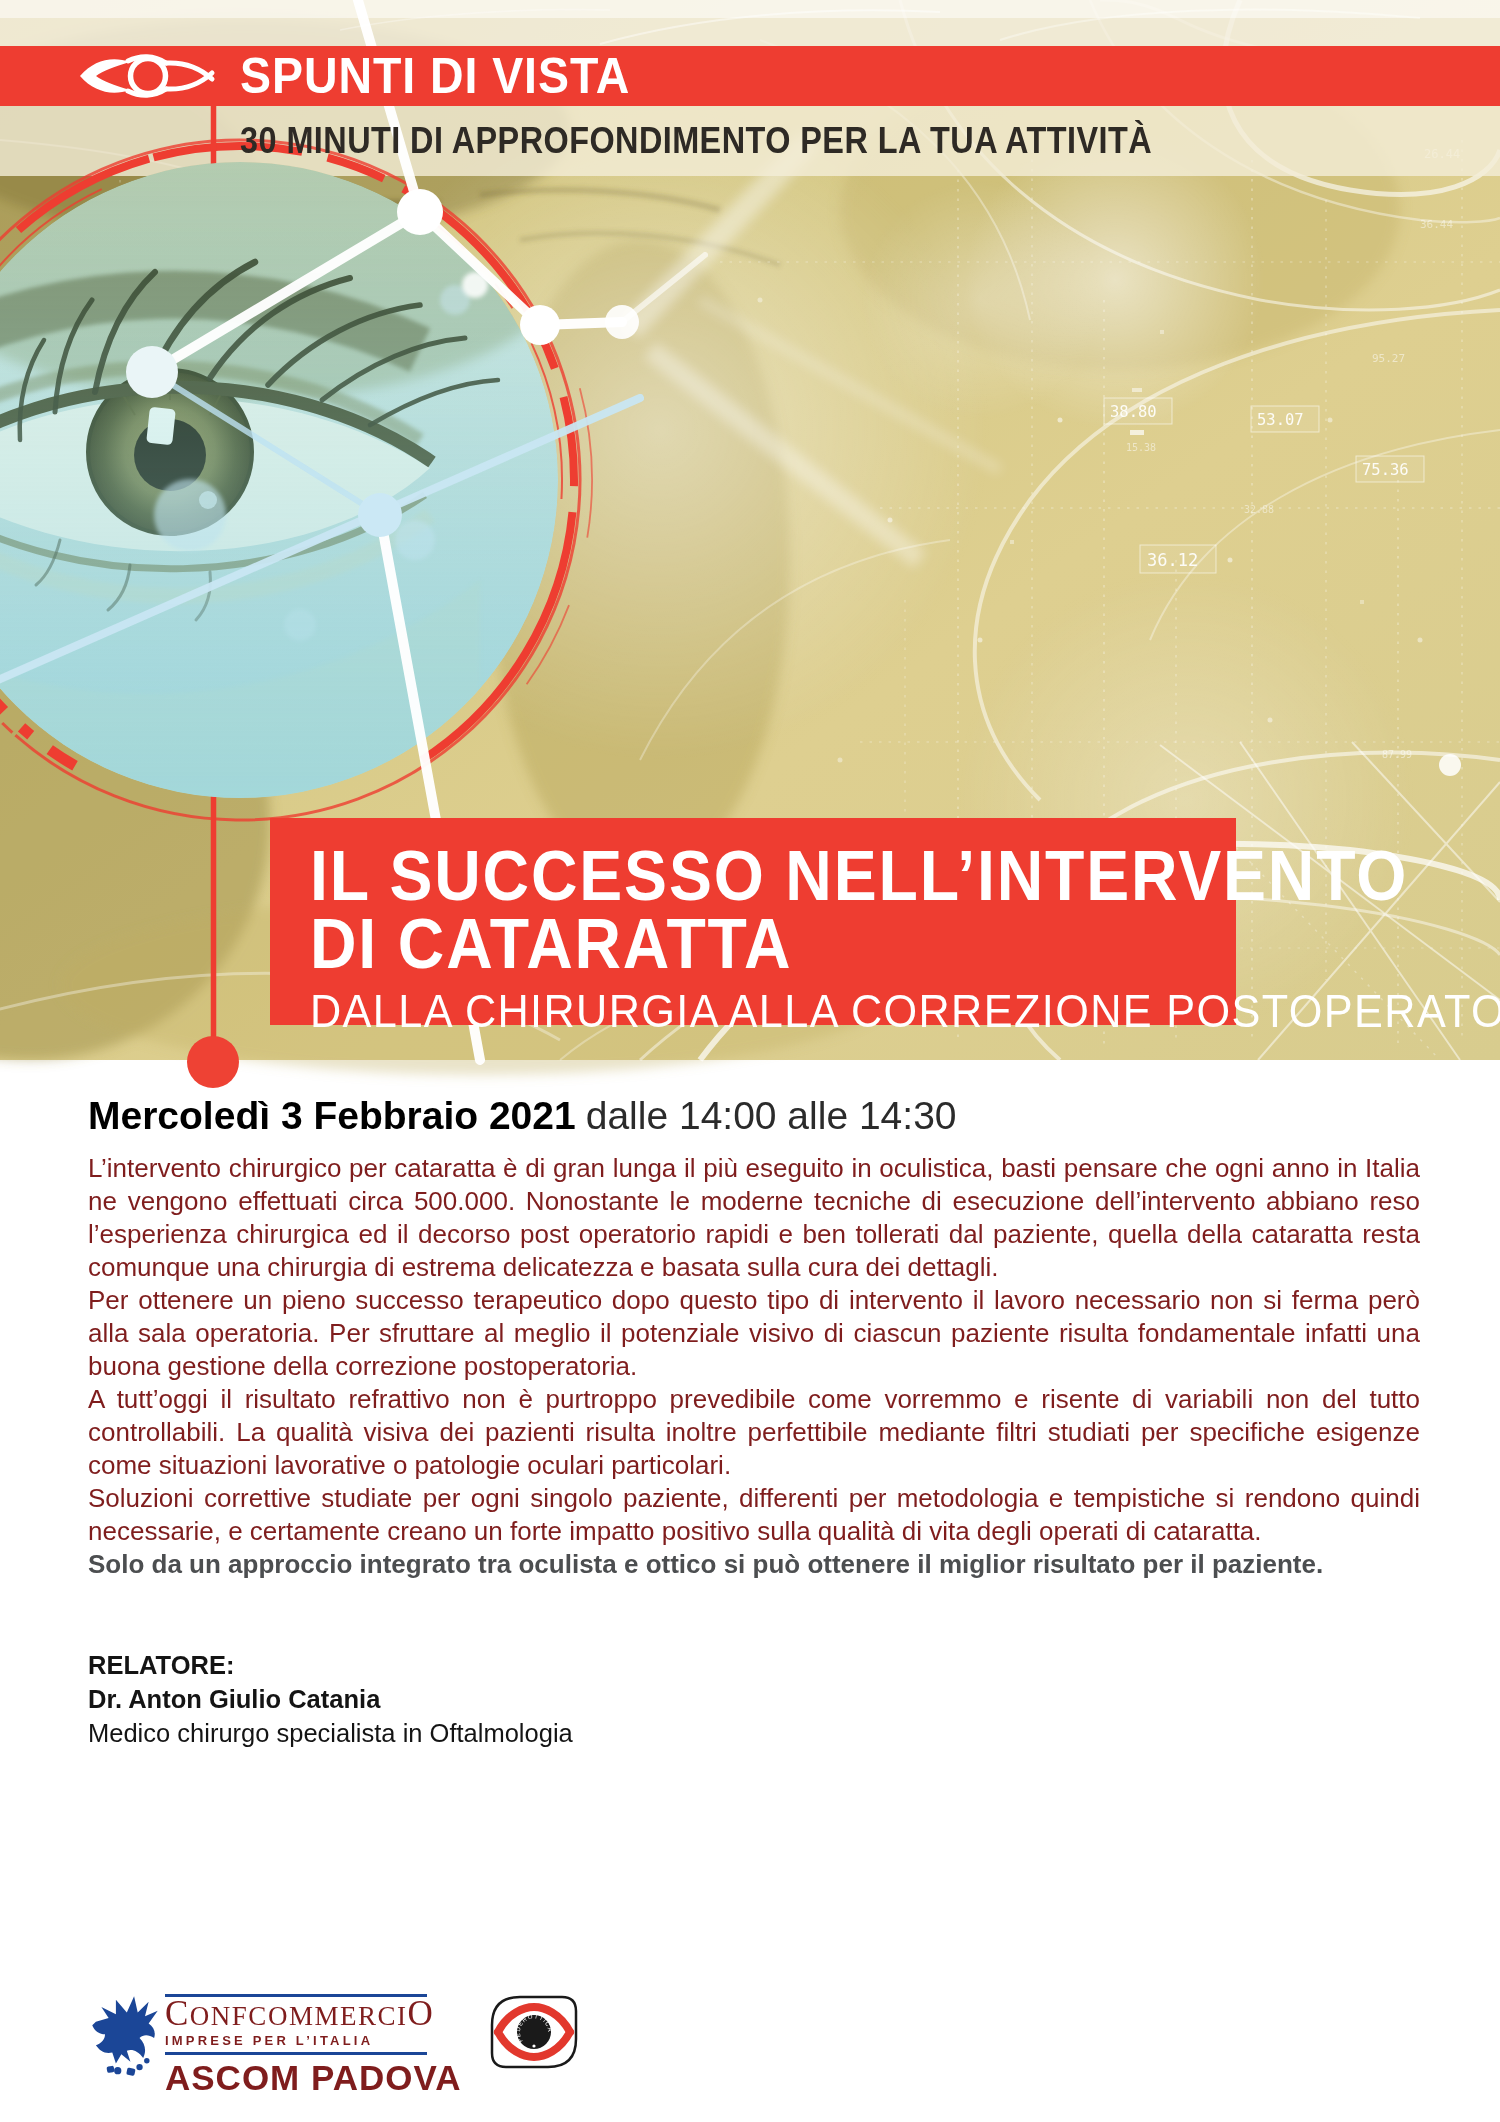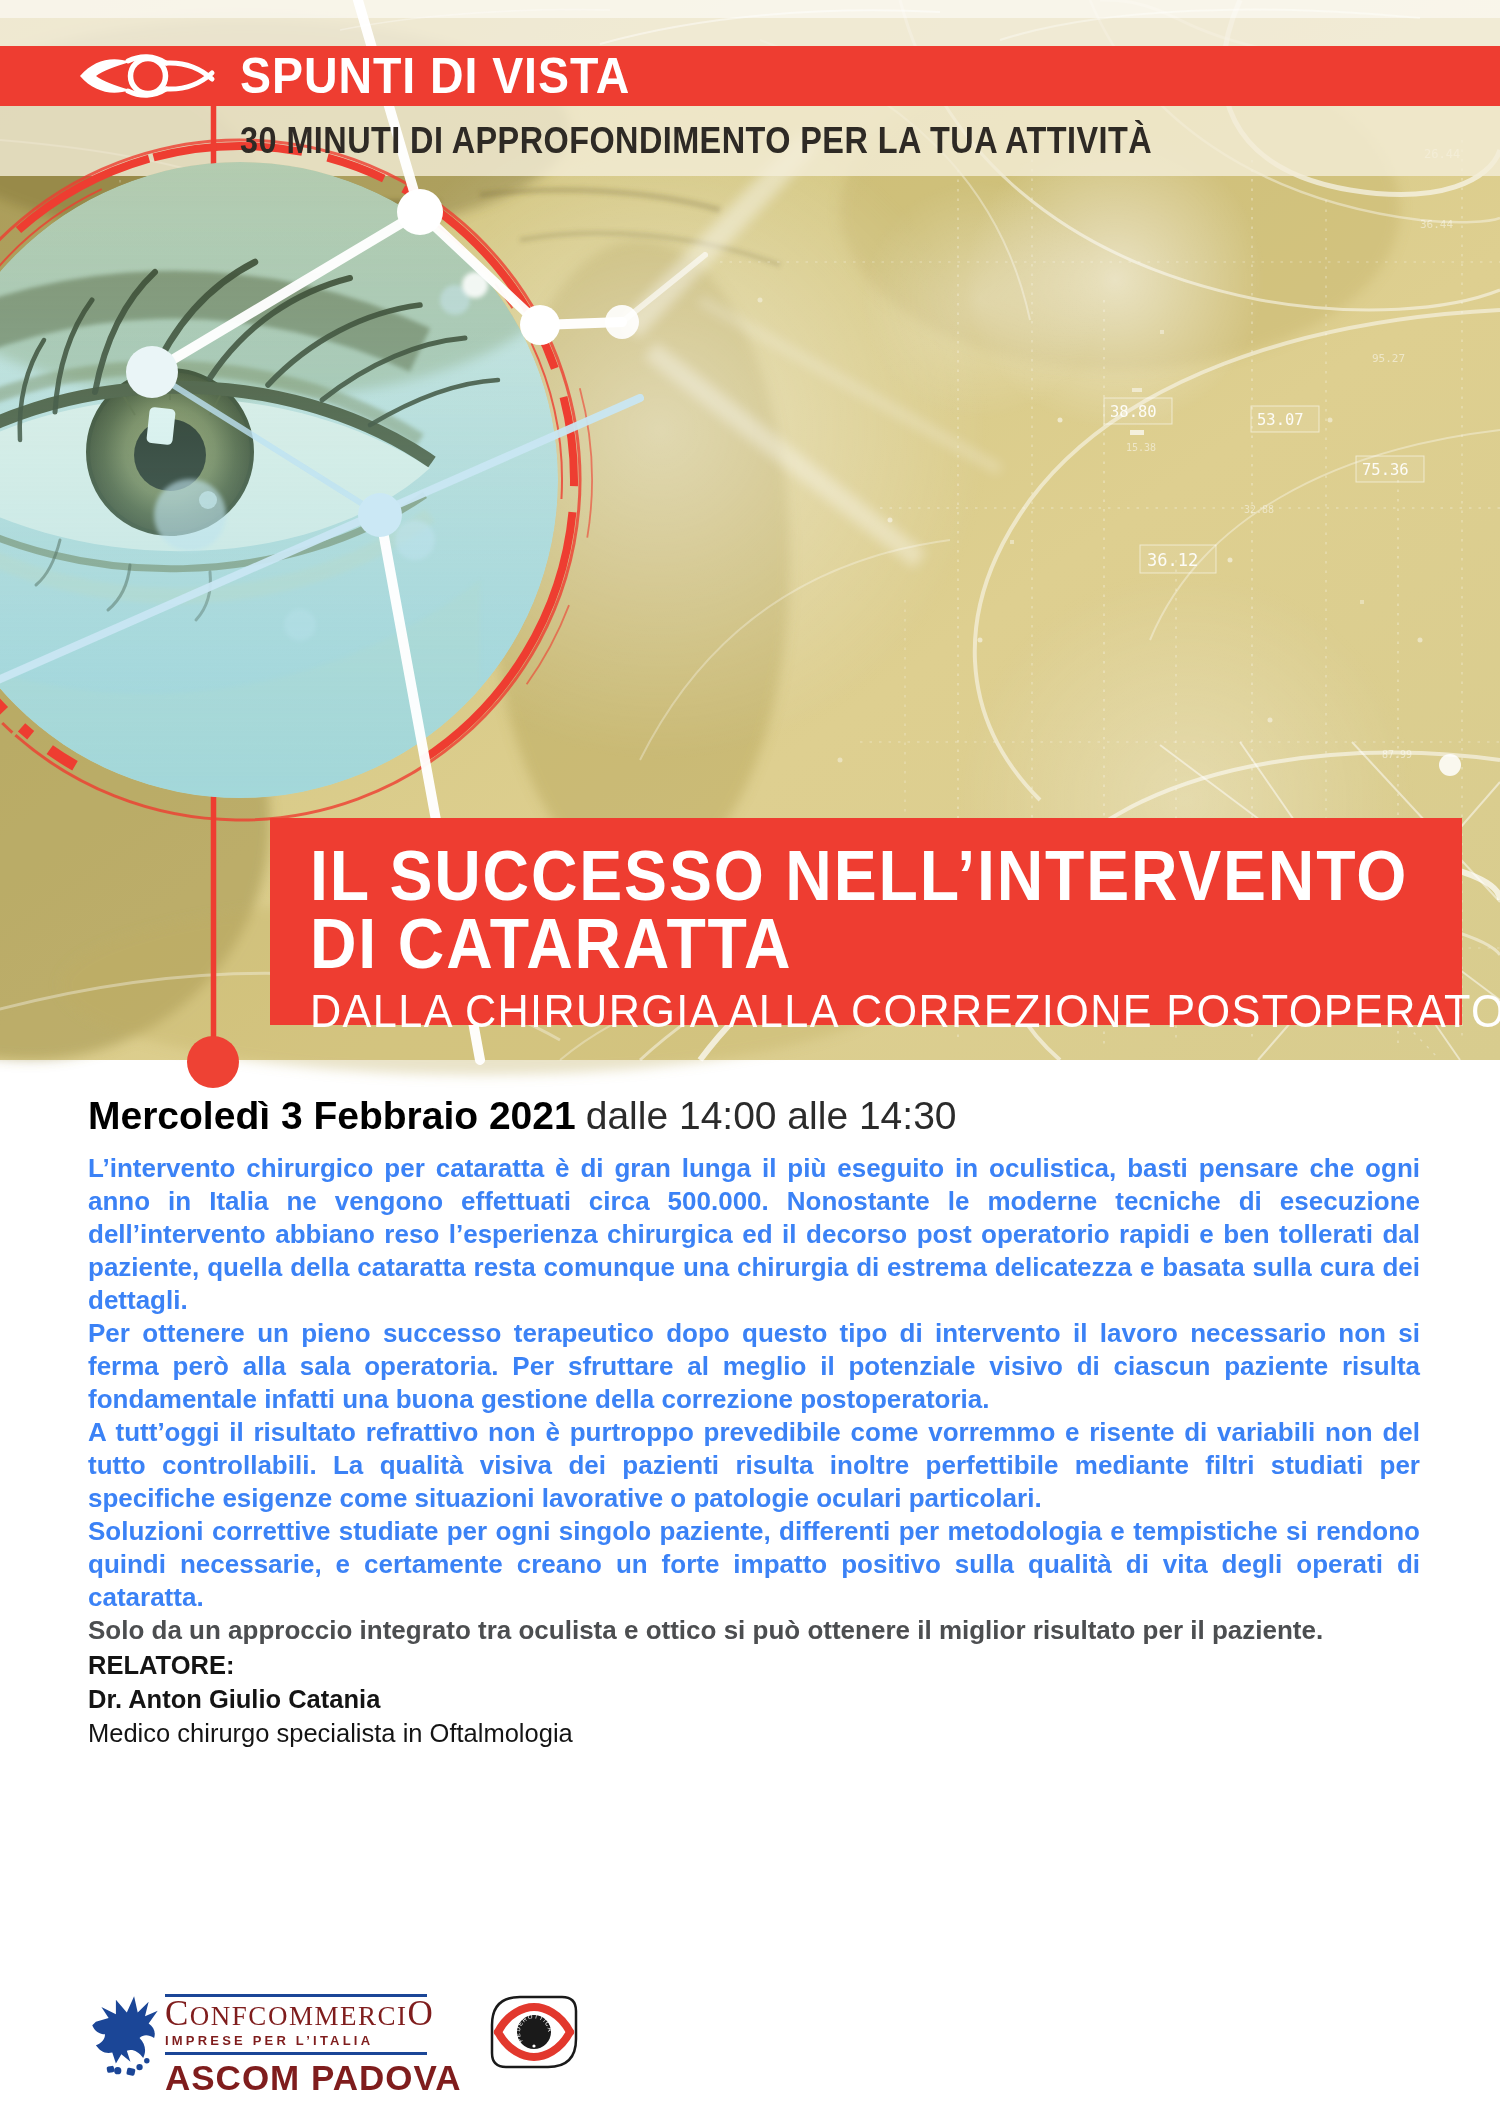--- a/index.html
+++ b/index.html
@@ -16,33 +16,33 @@
   .banner-title{position:absolute;left:240px;top:0;height:60px;line-height:60px;
       color:#ffffff;font-size:50px;font-weight:bold;letter-spacing:1px;
       transform:scaleX(.93);transform-origin:left center;white-space:nowrap;}
   .eye-badge{position:absolute;left:76px;top:2px;}
 
   .banner-sub{position:absolute;left:240px;top:106px;height:70px;line-height:70px;
       color:#2E2A25;font-size:36px;font-weight:bold;letter-spacing:.5px;
       transform:scaleX(.9);transform-origin:left center;white-space:nowrap;}
 
   
-  .title-block{position:absolute;left:270px;top:818px;width:1192px;height:207px;
+  .title-block{position:absolute;left:270px;top:818px;width:966px;height:207px;
       background:#EE3D31;padding:24px 30px 0 40px;color:#fff;}
   .tb-line{font-size:70px;line-height:68px;font-weight:bold;letter-spacing:2px;
       transform:scaleX(.92);transform-origin:left center;white-space:nowrap;}
   .tb-sub{font-size:47px;line-height:47px;font-weight:normal;letter-spacing:1.5px;margin-top:9px;
       transform:scaleX(.92);transform-origin:left center;white-space:nowrap;}
 
   
   .content{position:absolute;left:88px;top:1093px;width:1332px;}
   .date-line{font-size:39px;line-height:46px;color:#000;margin-bottom:13px;white-space:nowrap;}
   .date-line .d{font-weight:bold;}
   .date-line .t{font-weight:normal;color:#2b2b2b;margin-left:10px;}
-  .content p{margin:0;font-size:26px;line-height:33px;color:#3b82f6;text-align:justify;font-weight:bold;}
+  .content p{margin:0;font-size:26px;line-height:33px;color:#7f1d1d;text-align:justify;}
   .content p.closing{font-weight:bold;color:#4c4e50;}
 
   
   .speaker{position:absolute;left:88px;top:1648px;color:#141414;font-size:25.5px;line-height:34px;}
   .speaker .b{font-weight:bold;}
 
   
   .footer-cc{position:absolute;left:85px;top:1994px;display:flex;}
   .cc-text{width:262px;text-align:left;color:#7f1d1d;}
   .cc-rule{height:3px;background:#1B4697;}

